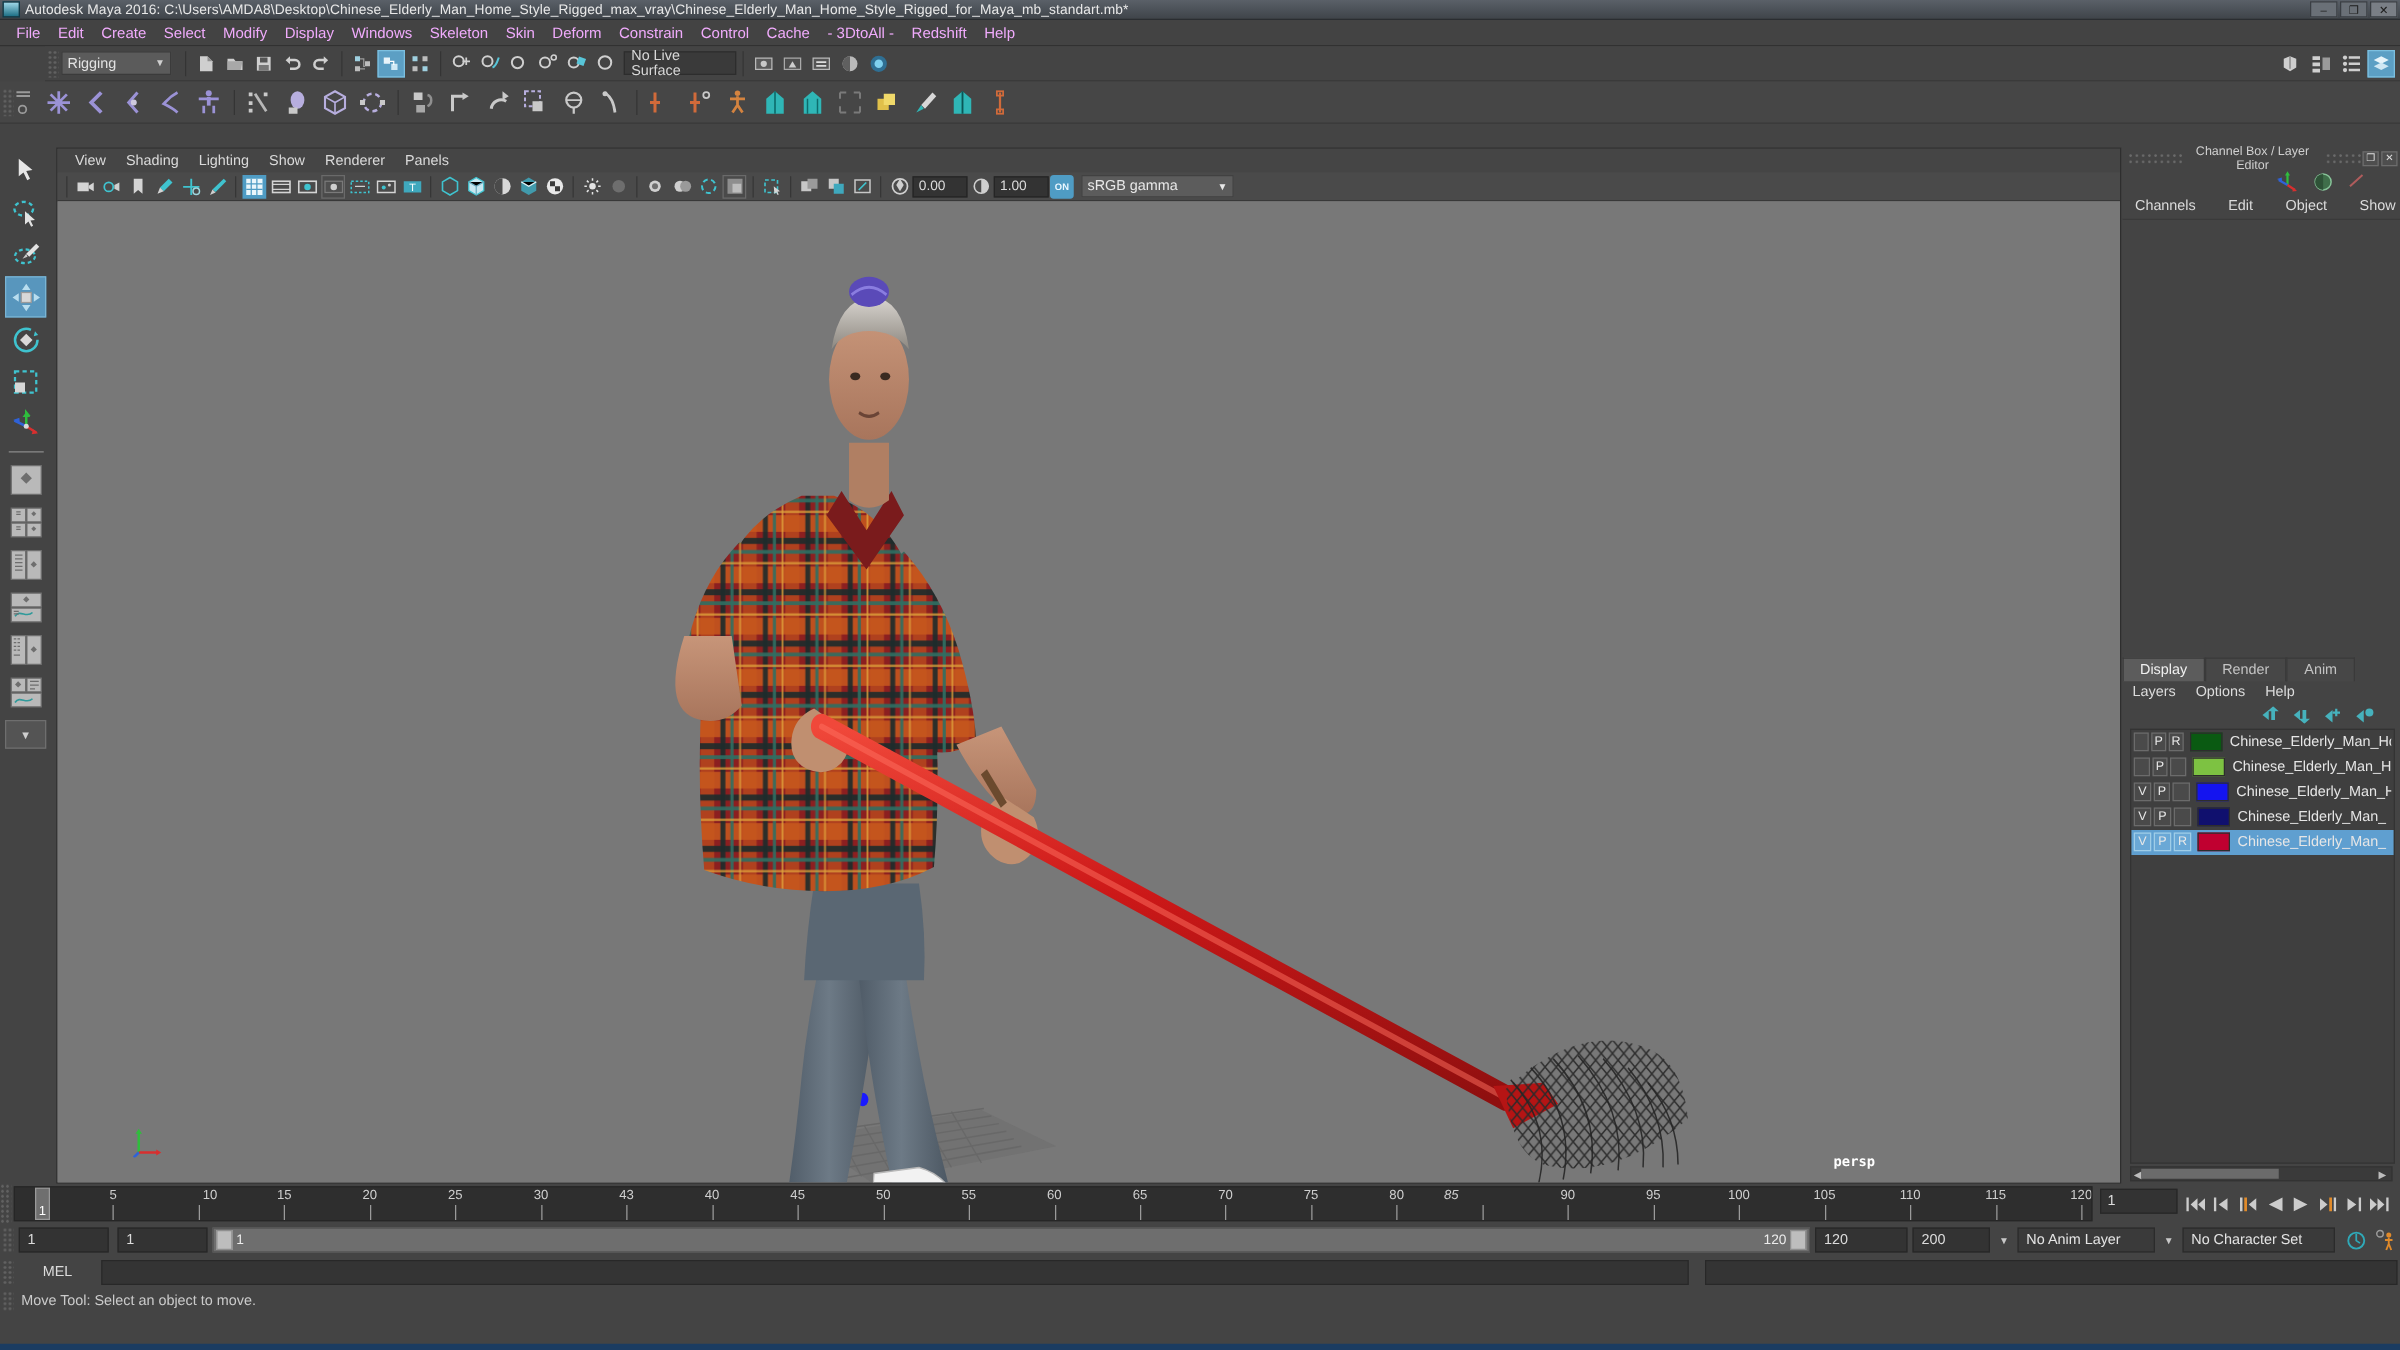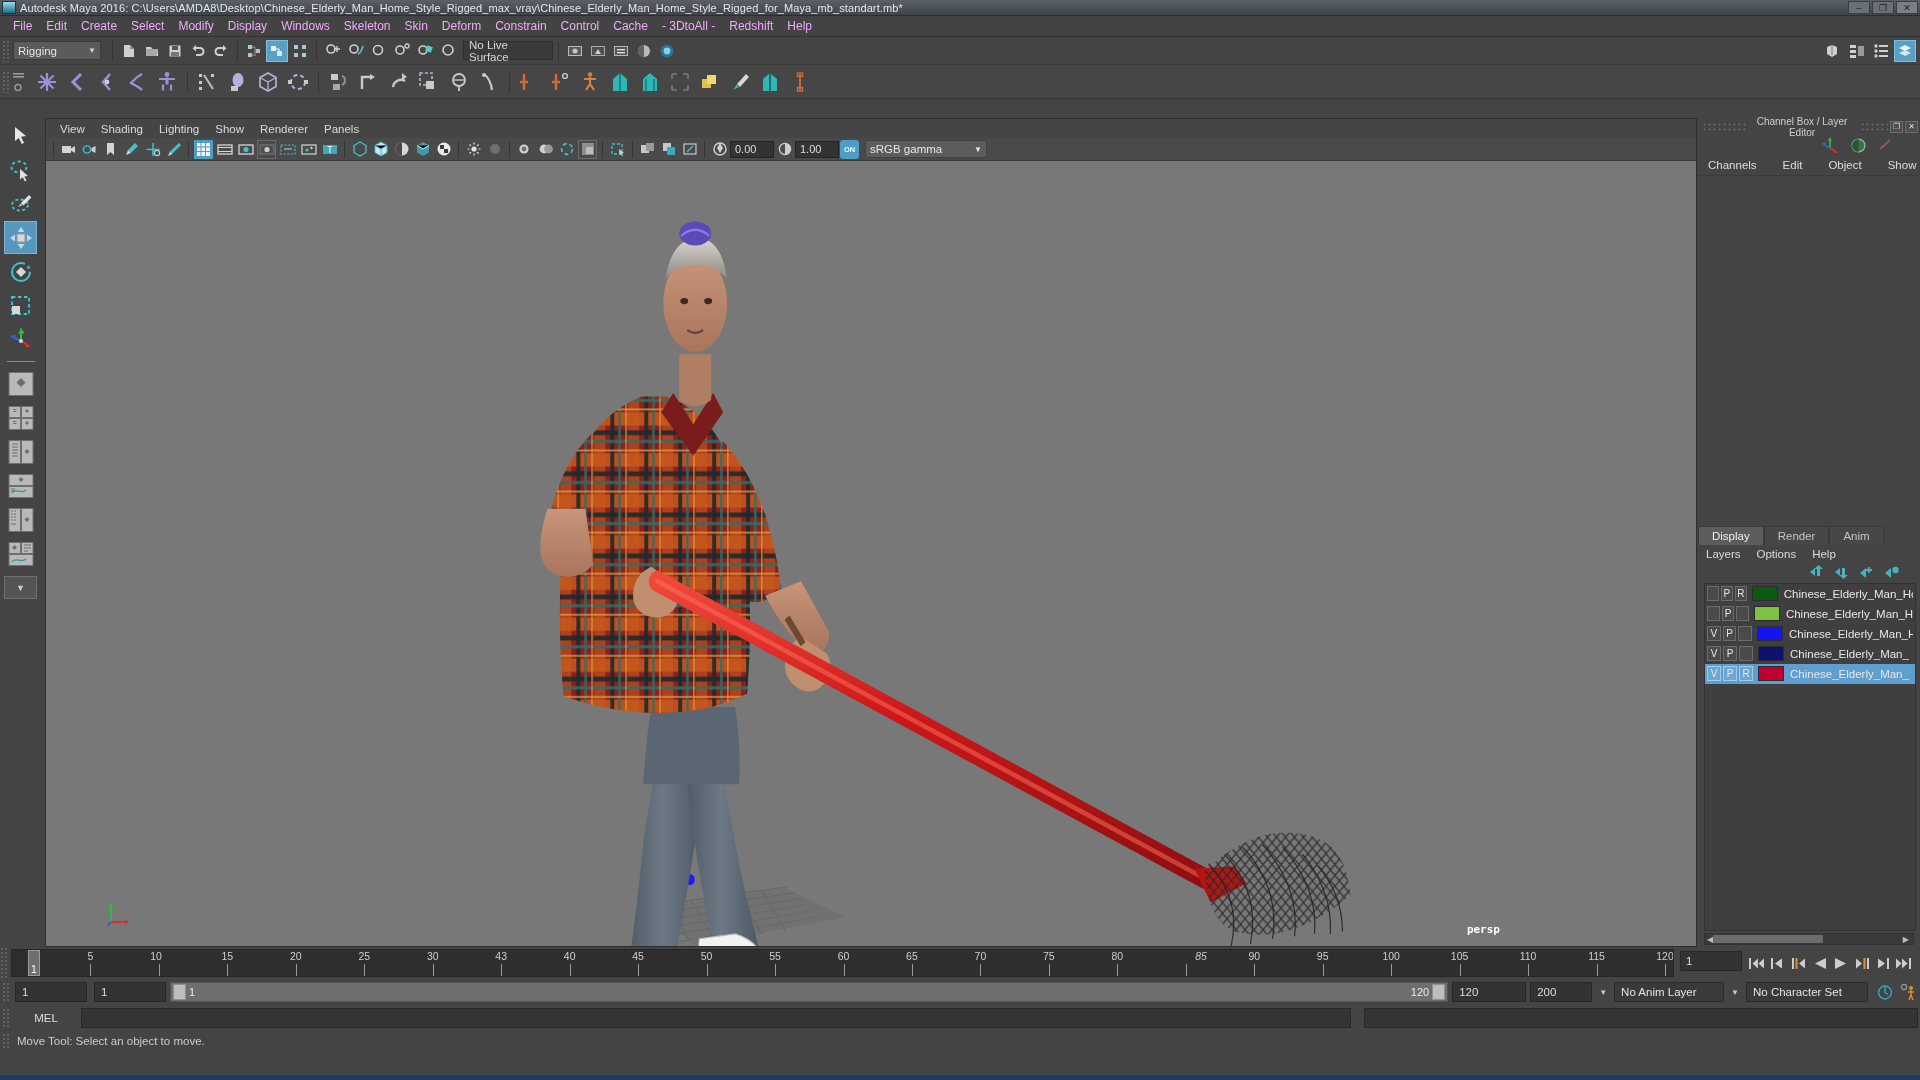--- a/index.html
+++ b/index.html
@@ -34,21 +34,21 @@
   
   .menubar {
     height:21px; background:#434343; display:flex; align-items:center;
     padding-left:6px; font-size:12px; border-bottom:1px solid #313131;
   }
   .menubar .mi { padding:1px 7px; color:#f0abfc; white-space:nowrap; font-size:12px;}
 
   
   .toolrow {
     height:28px; background:#444444; display:flex; align-items:center;
-    border-bottom:1px solid #3a3a3a; padding-left:2px; position:relative;
+    border-bottom:1px solid #3a3a3a; padding-left:2px; position:relative;margin-left:36px;
   }
   .gripv {
     width:9px;height:22px; flex:none;
     background-image:radial-gradient(#6e6e6e 1px, transparent 1.2px);
     background-size:4px 4px; opacity:.7; margin-right:2px;
   }
   .combo {
     height:19px; min-width:88px; background:#5b5b5b; border:1px solid #3b3b3b;
     display:flex;align-items:center; padding:0 4px; font-size:11.5px; color:#e2e2e2;
     justify-content:space-between; margin-right:6px;
@@ -1136,21 +1136,21 @@
 
     <div class="timerow">
       <div class="griph"></div>
       <div class="timeslider" id="tslider">
         <div class="playhead" style="left:16px">
         </div>
         <div class="playheadtxt" style="left:19px">1</div>
       <div class="tick" style="left: 78.4583px;"></div>
           <div class="ticklabel" style="left: 78.4583px;">5</div>
           <div class="tick" style="left: 146.917px;"></div>
-          <div class="ticklabel" style="left: 144px;">10</div>
+          <div class="ticklabel" style="left: 156px;">10</div>
           <div class="tick" style="left: 215.375px;"></div>
           <div class="ticklabel" style="left: 215.375px;">15</div>
           <div class="tick" style="left: 283.833px;"></div>
           <div class="ticklabel" style="left: 283.833px;">20</div>
           <div class="tick" style="left: 352.292px;"></div>
           <div class="ticklabel" style="left: 352.292px;">25</div>
           <div class="tick" style="left: 420.75px;"></div>
           <div class="ticklabel" style="left: 420.75px;">30</div>
           <div class="tick" style="left: 489.208px;"></div>
           <div class="ticklabel" style="left: 489.208px;">43</div>
@@ -1166,21 +1166,21 @@
           <div class="ticklabel" style="left: 831.5px;">60</div>
           <div class="tick" style="left: 899.958px;"></div>
           <div class="ticklabel" style="left: 899.958px;">65</div>
           <div class="tick" style="left: 968.417px;"></div>
           <div class="ticklabel" style="left: 968.417px;">70</div>
           <div class="tick" style="left: 1036.88px;"></div>
           <div class="ticklabel" style="left: 1036.88px;">75</div>
           <div class="tick" style="left: 1105.33px;"></div>
           <div class="ticklabel" style="left: 1105.33px;">80</div>
           <div class="tick" style="left: 1173.79px;"></div>
-          <div class="ticklabel" style="left: 1189px; font-style: italic;">85</div>
+          <div class="ticklabel" style="left: 1149px; font-style: italic;">85</div>
           <div class="tick" style="left: 1242.25px;"></div>
           <div class="ticklabel" style="left: 1242.25px;">90</div>
           <div class="tick" style="left: 1310.71px;"></div>
           <div class="ticklabel" style="left: 1310.71px;">95</div>
           <div class="tick" style="left: 1379.17px;"></div>
           <div class="ticklabel" style="left: 1379.17px; text-align: right;">100</div>
           <div class="tick" style="left: 1447.62px;"></div>
           <div class="ticklabel" style="left: 1447.62px;">105</div>
           <div class="tick" style="left: 1516.08px;"></div>
           <div class="ticklabel" style="left: 1516.08px;">110</div>

